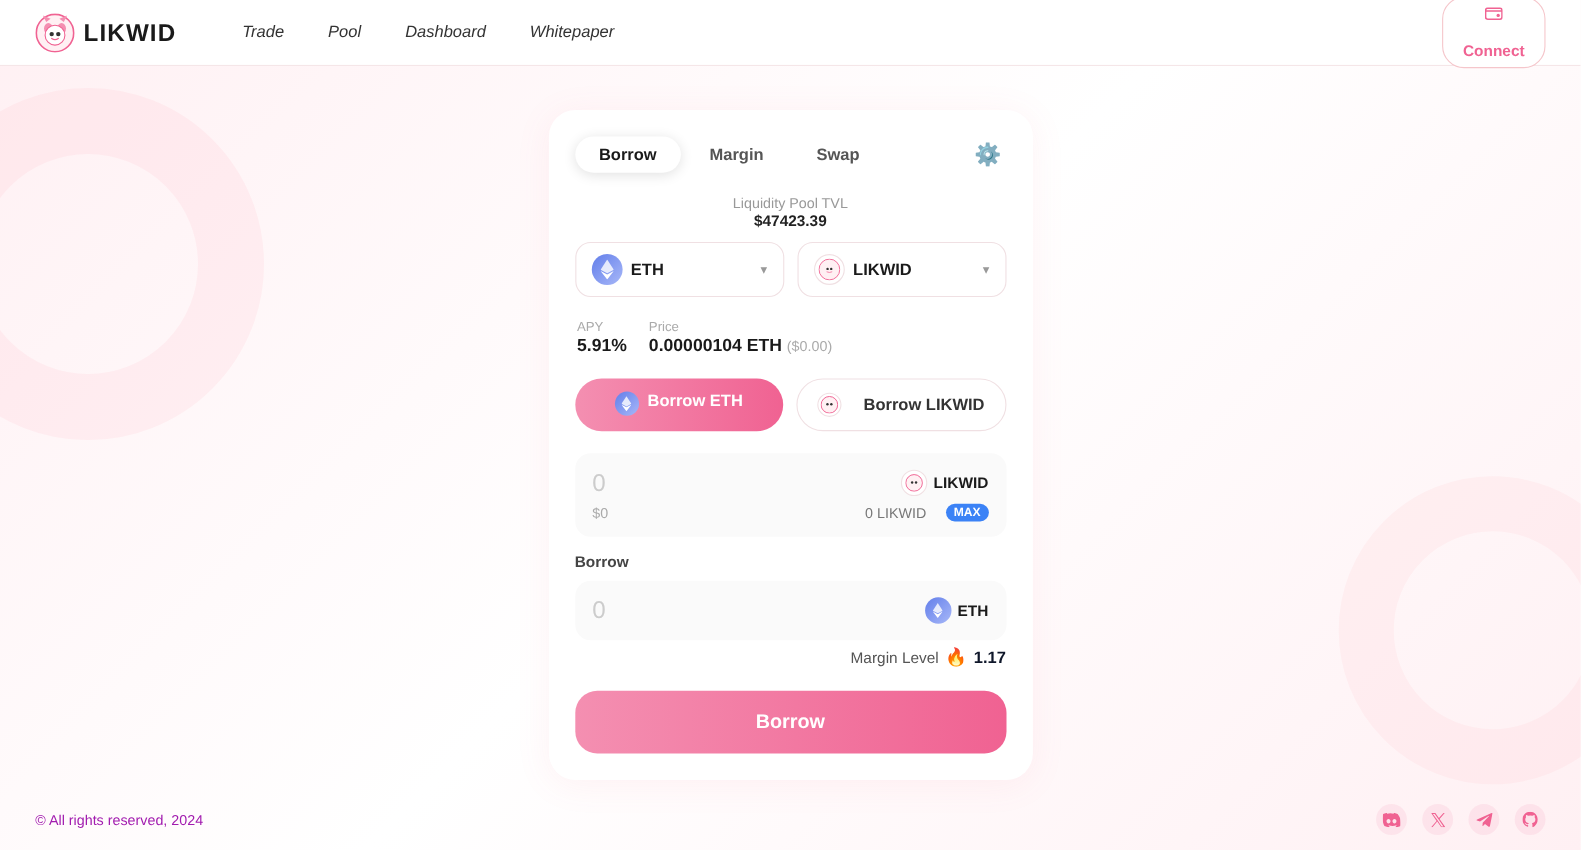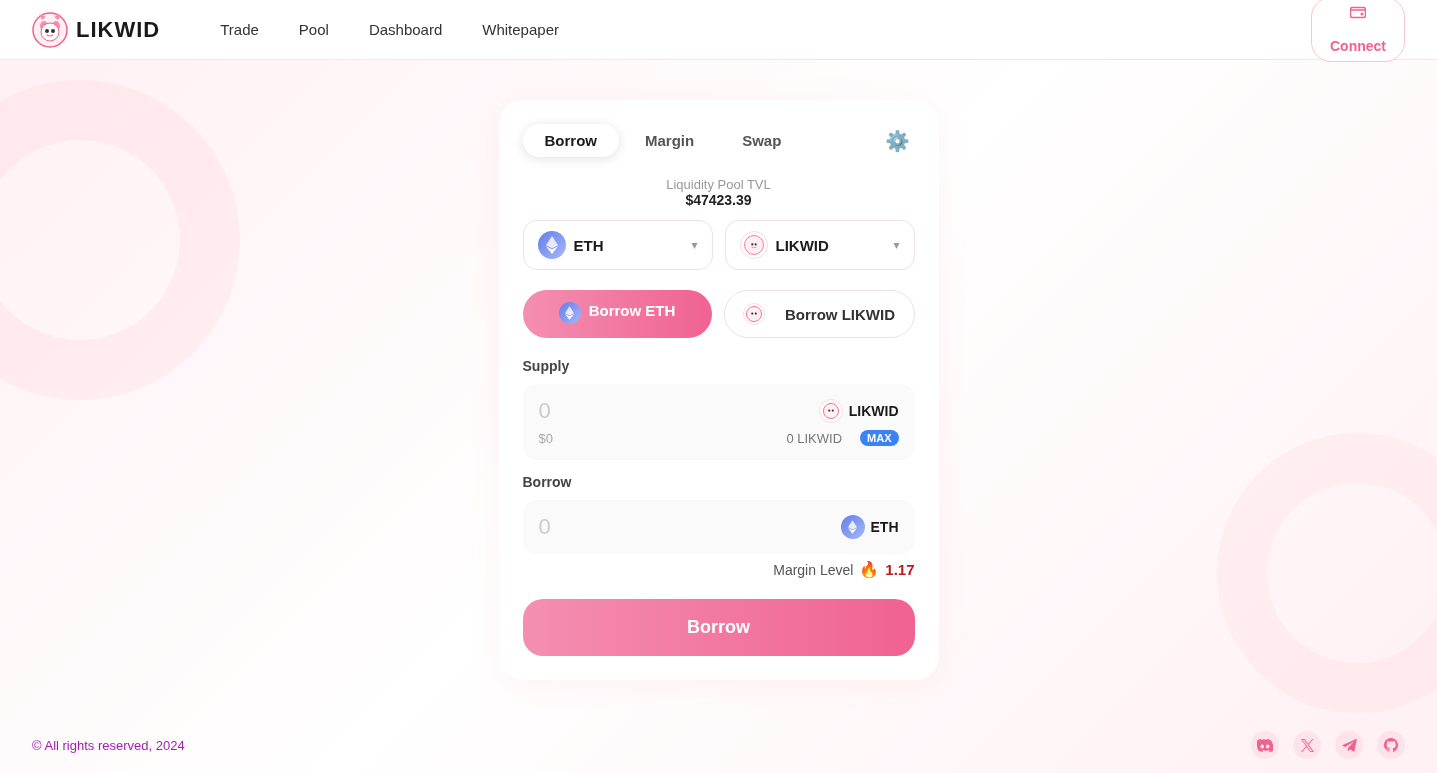--- a/index.html
+++ b/index.html
@@ -56,20 +56,21 @@
     .nav-logo-text {
       font-size: 22px;
       font-weight: 800;
       color: #1a1a1a;
       letter-spacing: 1px;
     }
     .nav-links {
       display: flex;
       gap: 40px;
       flex: 1;
+      font-style: italic;
     }
     .nav-link {
       font-size: 15px;
       font-weight: 500;
       color: #333;
       cursor: pointer;
       text-decoration: none;
     }
     .nav-connect {
       display: flex;
@@ -307,21 +308,21 @@
     .margin-level-row {
       display: flex;
       justify-content: flex-end;
       align-items: center;
       gap: 6px;
       margin-bottom: 16px;
       font-size: 14px;
       color: #555;
     }
     .margin-level-value {
-      color: #b91c1c;
+      color: #0f172a;
       font-weight: 700;
       font-size: 15px;
     }
     .margin-icon {
       font-size: 16px;
     }
 
     
     .big-borrow-btn {
       width: 100%;
@@ -477,20 +478,33 @@
             <circle cx="21" cy="17" r="2" fill="#333"></circle>
             <path d="M14 22 Q18 24 22 22" stroke="#f06292" stroke-width="1.2" fill="none" stroke-linecap="round"></path>
           </svg>
         </div>
         <span class="token-name">LIKWID</span>
         <span class="chevron">▾</span>
       </div>
     </div>
 
     
+    <div class="stats-row">
+      <div class="stat-block">
+        <div class="stat-label">APY</div>
+        <div class="stat-value">5.91%</div>
+      </div>
+      <div class="stat-block">
+        <div class="stat-label">Price</div>
+        <div class="stat-value">
+          <span>0.00000104 ETH</span>
+          <span class="usd">($0.00)</span>
+        </div>
+      </div>
+    </div>
 
     
     <div class="borrow-btns">
       <button class="borrow-btn-active">
         <div class="eth-icon-bg" style="width:22px;height:22px;">
           <svg width="9" height="14" viewBox="0 0 12 18" fill="none">
             <path d="M6 0L0 9.17L6 12.33L12 9.17L6 0Z" fill="white" opacity="0.8"></path>
             <path d="M6 13.44L0 10.28L6 18L12 10.28L6 13.44Z" fill="white"></path>
           </svg>
         </div>
@@ -502,21 +516,20 @@
             <circle cx="18" cy="18" r="17" fill="#fff0f3" stroke="#f06292" stroke-width="2"></circle>
             <circle cx="14" cy="17" r="2.5" fill="#333"></circle>
             <circle cx="22" cy="17" r="2.5" fill="#333"></circle>
           </svg>
         </div>
         <span>Borrow LIKWID</span>
       </button>
     </div>
 
     
-    <div class="section-label">Supply</div>
     <div class="input-box">
       <div class="input-row">
         <span class="input-amount">0</span>
         <div class="input-token">
           <div class="likwid-icon-bg" style="width:24px;height:24px;">
             <svg width="16" height="16" viewBox="0 0 36 36" fill="none">
               <circle cx="18" cy="18" r="17" fill="#fff0f3" stroke="#f06292" stroke-width="2"></circle>
               <circle cx="14" cy="17" r="2.5" fill="#333"></circle>
               <circle cx="22" cy="17" r="2.5" fill="#333"></circle>
             </svg>

